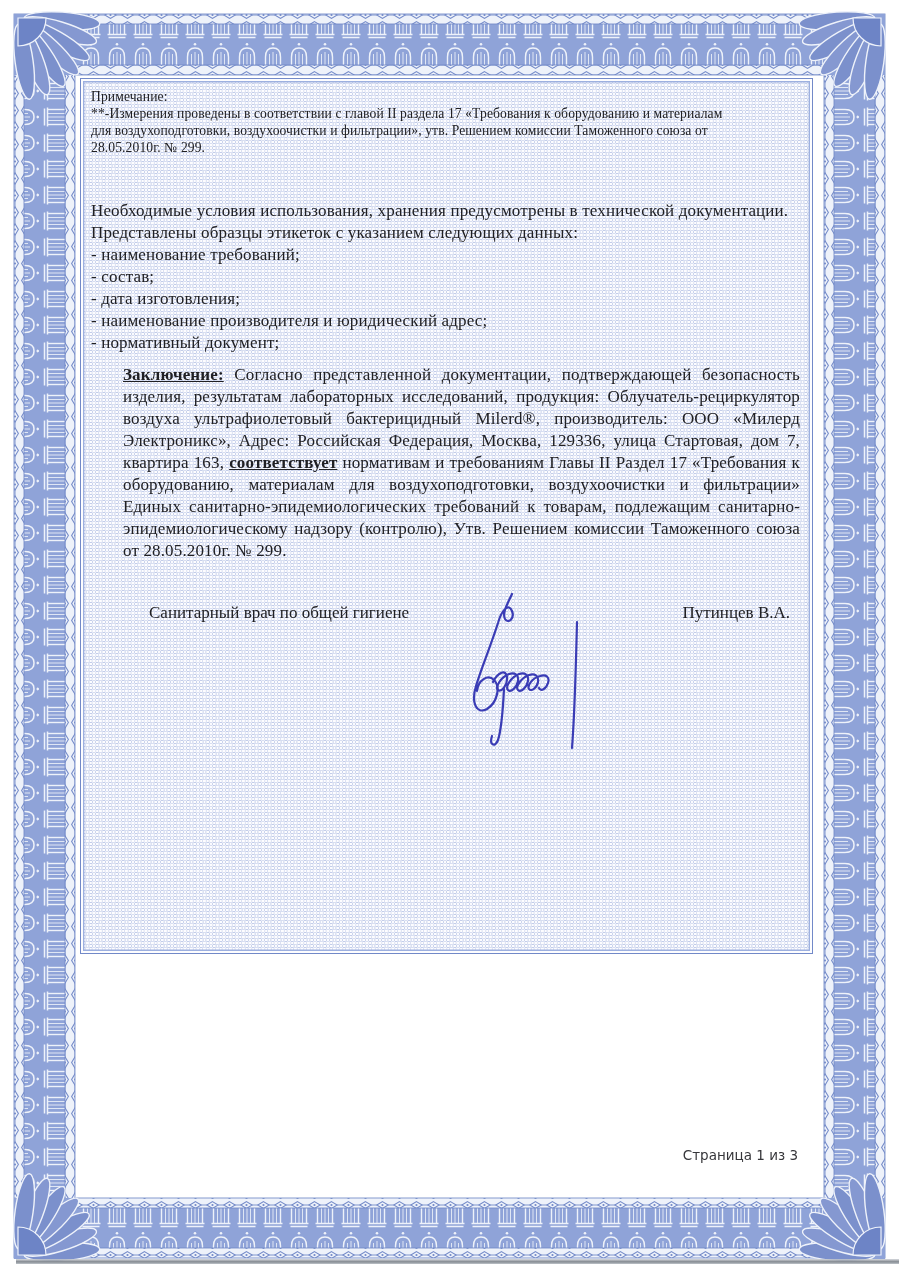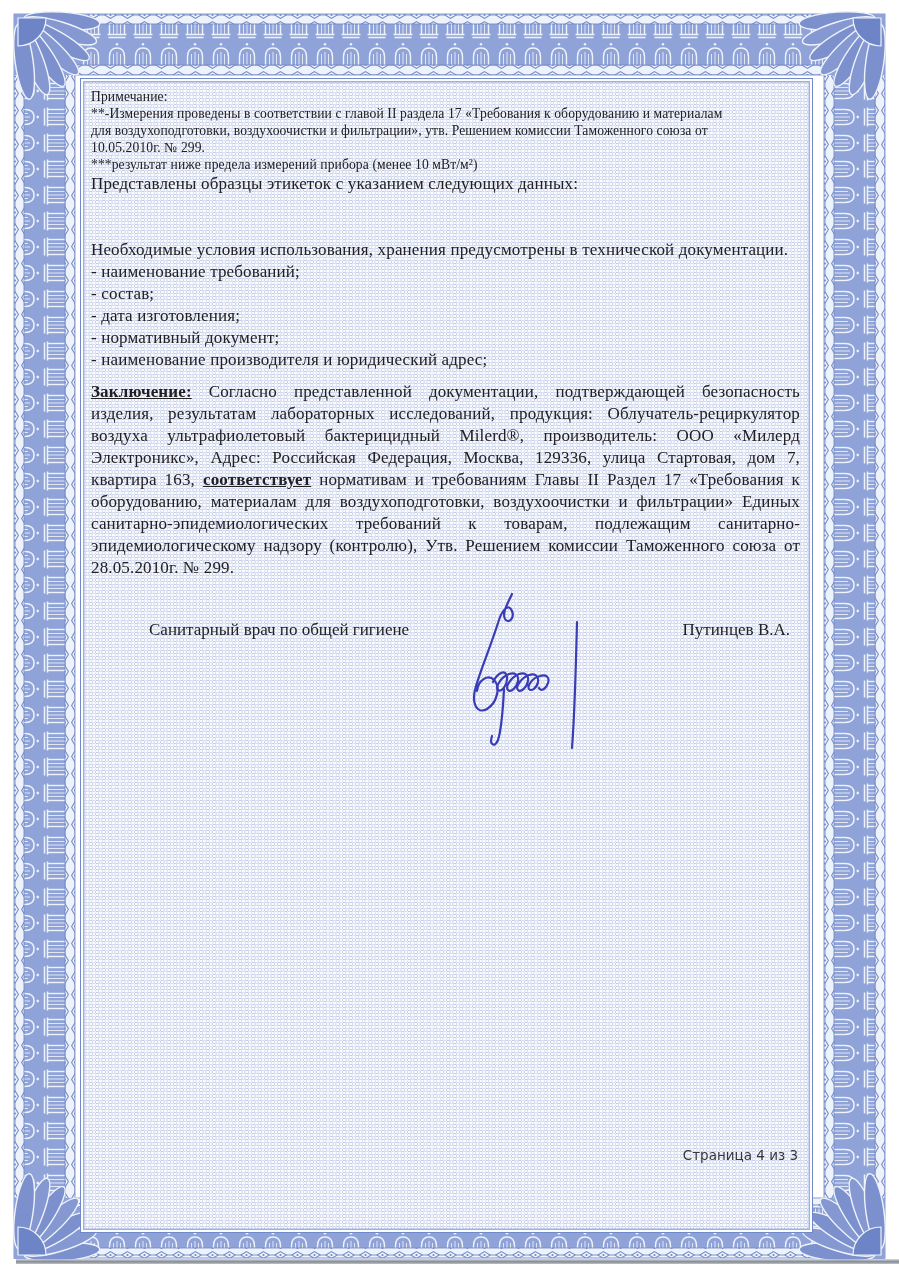--- a/index.html
+++ b/index.html
@@ -4,42 +4,42 @@
 <style>
   html,body { margin:0; padding:0; background:#ffffff; }
   .page {
     position:relative; width:899px; height:1273px; background:#ffffff;
     font-family:"Liberation Serif","DejaVu Serif",serif; overflow:hidden;
   }
   svg.frame { position:absolute; left:0; top:0; }
 
   
   .panel {
-    position:absolute; left:80px; top:78px; width:733px; height:1155px;
+    position:absolute; left:80px; top:78px; width:733px; height:876px;
     box-sizing:border-box;
     border:1.6px solid #7289c8;
     box-shadow: inset 0 0 0 2px #fdfdff, inset 0 0 0 3.4px #9db0df;
     padding:9px 12px 0 10px;
     color:#202024;
     background-color:#fdfdff;
     background-image:
       radial-gradient(circle, rgba(255,255,255,0) 1.4px, rgba(148,166,215,.55) 1.5px 2.1px, rgba(255,255,255,0) 2.2px),
       radial-gradient(circle, rgba(255,255,255,0) 1.4px, rgba(148,166,215,.36) 1.5px 2.1px, rgba(255,255,255,0) 2.2px);
     background-size: 6.5px 6px, 6.5px 6px;
     background-position: 0 0, 3.2px 3px;
   }
 
   .note { font-size:13.6px; line-height:17px; letter-spacing:.1px; }
   .pre  { white-space:pre-line; }
 
   p { margin:0; }
   .body-text { font-size:17px; line-height:22px; letter-spacing:.15px; }
   .j { text-align:justify; text-align-last:left; }
   .conditions { margin-top:44px; }
-  .conclusion { margin-top:10px; }
+  .conclusion { margin-top:10px;padding-left:32px; }
   .bu { font-weight:bold; text-decoration:underline; }
 
   .sigrow {
     display:flex; justify-content:space-between; align-items:flex-start;
     margin-top:40px; padding-left:58px; padding-right:10px;
     font-size:17px; line-height:22px;
   }
 
   .footer {
     position:absolute; top:1068px; right:14px;
@@ -131,44 +131,43 @@
       <use xlink:href="#fan" href="#fan" transform="translate(899,1273) scale(-1,-1)"></use>
     </g>
   </svg>
 
   <div class="panel">
 
     <div class="note">
       <div>Примечание:</div>
       <div class="pre">**-Измерения проведены в соответствии  с  главой II раздела 17 «Требования к оборудованию и материалам
 для воздухоподготовки, воздухоочистки и фильтрации», утв. Решением комиссии Таможенного союза от
-10.05.2010г. № 299.</div>
-      <div>***результат ниже предела измерений прибора (менее 10 мВт/м²)</div>
+28.05.2010г. № 299.</div>
     </div>
 
+    <p class="body-text j conditions">Необходимые условия использования, хранения предусмотрены в технической документации.</p>
+
     <p class="body-text">Представлены образцы этикеток с указанием следующих данных:</p>
-
-    <p class="body-text j conditions">Необходимые условия использования, хранения предусмотрены в технической документации.</p>
 
     <div class="body-text">
       <div>- наименование требований;</div>
       <div>- состав;</div>
       <div>- дата изготовления;</div>
+      <div>- наименование производителя и юридический адрес;</div>
       <div>- нормативный документ;</div>
-      <div>- наименование производителя и юридический адрес;</div>
     </div>
 
     <p class="body-text j conclusion"><span class="bu">Заключение:</span><span> Согласно представленной документации, подтверждающей безопасность изделия, результатам лабораторных исследований, продукция: Облучатель-рециркулятор воздуха ультрафиолетовый бактерицидный Milerd®, производитель: ООО «Милерд Электроникс», Адрес: Российская Федерация, Москва, 129336, улица Стартовая, дом 7, квартира 163, </span><span class="bu">соответствует</span><span> нормативам и требованиям Главы II Раздел 17 «Требования к оборудованию, материалам для воздухоподготовки, воздухоочистки и фильтрации» Единых санитарно-эпидемиологических требований к товарам, подлежащим санитарно-эпидемиологическому надзору (контролю), Утв. Решением комиссии Таможенного союза от 28.05.2010г. № 299.</span></p>
 
     <div class="sigrow">
       <span>Санитарный врач по общей гигиене</span>
       <span>Путинцев В.А.</span>
     </div>
 
-    <div class="footer">Страница 4 из 3</div>
+    <div class="footer">Страница 1 из 3</div>
   </div>
 
   <div class="sig">
     <svg width="180" height="192" viewBox="0 0 180 192" xmlns="http://www.w3.org/2000/svg">
       <g fill="none" stroke="#3a3cb5" stroke-width="2.2" stroke-linecap="round" stroke-linejoin="round">
 
         <path d="M52,6 C47,17 42,25 45,31 C48,36 55,31 52,23 C49,15 42,21 38,35 C31,57 21,81 16,98 C11,114 16,127 27,121 C37,115 41,99 34,92 C28,86 18,92 17,103"></path>
 
         <path d="M33,94 C38,84 46,81 47,89 C48,97 41,105 38,102 C35,99 41,89 49,86 C55,84 59,87 58,93 C57,99 51,105 48,102 C45,99 51,89 59,86 C65,84 69,87 68,93 C67,99 61,105 58,102 C55,99 61,90 69,87 C75,85 79,88 78,94 C77,100 71,104 69,101 C67,98 72,90 80,88 C86,86 90,89 88,95 C86,101 81,104 79,100"></path>
 

